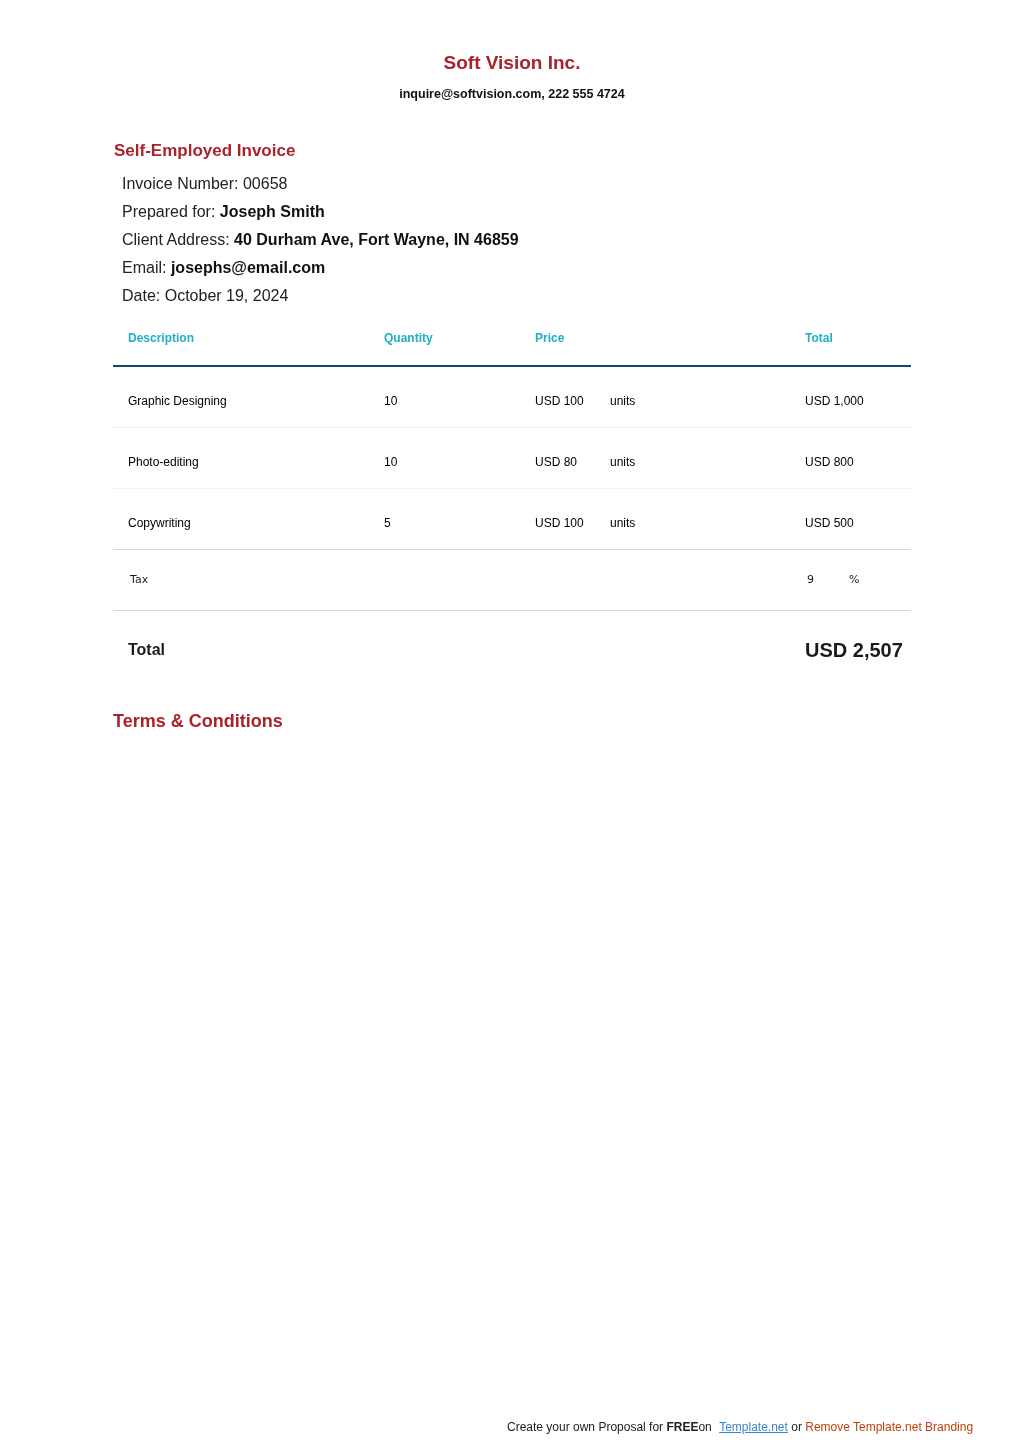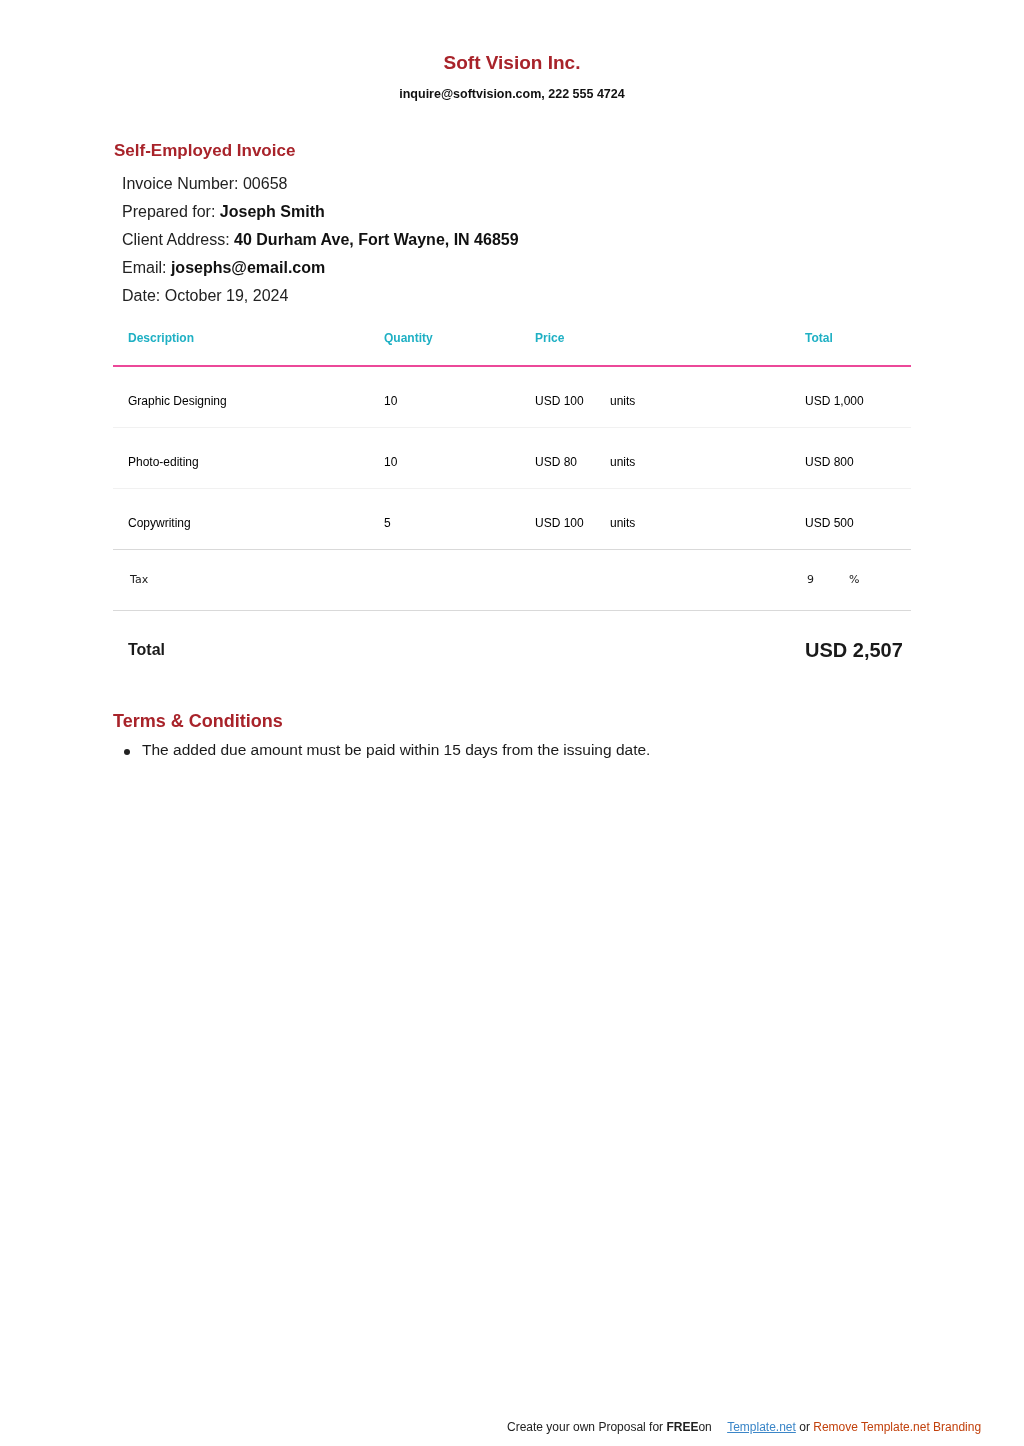--- a/index.html
+++ b/index.html
@@ -3,35 +3,35 @@
 <meta charset="utf-8">
 <style>
   html, body { margin: 0; padding: 0; background: #ffffff; }
   body { width: 1024px; height: 1446px; position: relative; font-family: "Liberation Sans", sans-serif; color: #1a1a1a; }
   .company { position: absolute; top: 52px; left: 0; width: 1024px; text-align: center; color: #a8232a; font-size: 19px; font-weight: bold; }
   .contact { position: absolute; top: 87px; left: 0; width: 1024px; text-align: center; font-size: 12.5px; font-weight: bold; color: #111; }
   .title { position: absolute; top: 141px; left: 114px; color: #a8232a; font-size: 17px; font-weight: bold; }
   .info { position: absolute; left: 122px; font-size: 16px; color: #222; }
   .info b { color: #111; }
   .table { position: absolute; top: 318px; left: 113px; width: 798px; }
-  .thead { height: 47px; border-bottom: 2px solid #ec4899; position: relative; text-align: right; }
+  .thead { height: 47px; border-bottom: 2px solid #0c4a6e; position: relative; text-align: right; }
   .th { position: absolute; top: 13px; color: #1fb0c4; font-size: 12px; font-weight: bold; }
   .row { height: 60px; border-bottom: 1px solid #f1f1f1; position: relative; font-size: 12px; color: #000000; }
   .row.last { border-bottom: 1px solid #d9d9d9; }
   .cell { position: absolute; top: 27px; }
   .tax { height: 60px; border-bottom: 1px solid #d9d9d9; position: relative; font-size: 11px; font-family: "DejaVu Sans", sans-serif; }
   .total { height: 80px; position: relative; }
   .c-desc { left: 15px; } .c-qty { left: 271px; } .c-price { left: 422px; } .c-units { left: 497px; } .c-total { left: 692px; }
   .terms-title { position: absolute; top: 711px; left: 113px; color: #a8232a; font-size: 18px; font-weight: bold; }
   .terms { position: absolute; top: 741px; left: 142px; margin: 0; padding: 0; list-style: none; font-size: 15.5px; }
   .terms li { position: relative; height: 28px; }
   .terms li::before { content: ""; position: absolute; left: -18px; top: 8px; width: 6px; height: 6px; border-radius: 50%; background: #222; }
   .footer { position: absolute; top: 1420px; left: 507px; font-size: 12px; color: #222; white-space: nowrap; }
   .footer a { cursor: pointer; }
-  .link-blue { color: #3b86c8; text-decoration: underline; margin-left: 12px; }
+  .link-blue { color: #3b86c8; text-decoration: underline; margin-left: 4px; }
   .link-orange { color: #c2410c; }
 </style>
 </head>
 <body>
 
 <div class="company">Soft Vision Inc.</div>
 <div class="contact">inquire@softvision.com, 222 555 4724</div>
 
 <div class="title">Self-Employed Invoice</div>
 
@@ -90,21 +90,20 @@
     <span class="cell" style="left:736px;top:23px">%</span>
   </div>
   <div class="total">
     <span class="cell" style="left:15px;top:30px;font-size:16px;font-weight:bold">Total</span>
     <span class="cell" style="left:692px;top:28px;font-size:20px;font-weight:bold">USD 2,507</span>
   </div>
 </div>
 
 <div class="terms-title">Terms &amp; Conditions</div>
 <ul class="terms">
-  <li>The added due amount must be paid within 15 days from the issuing date.</li>
 </ul>
 
 <div class="footer">
   <span>Create your own Proposal for</span>
   <b>FREE</b><span>on</span>
   <a class="link-blue">Template.net</a>
   <span>or</span>
   <a class="link-orange">Remove Template.net Branding</a>
 </div>
 

